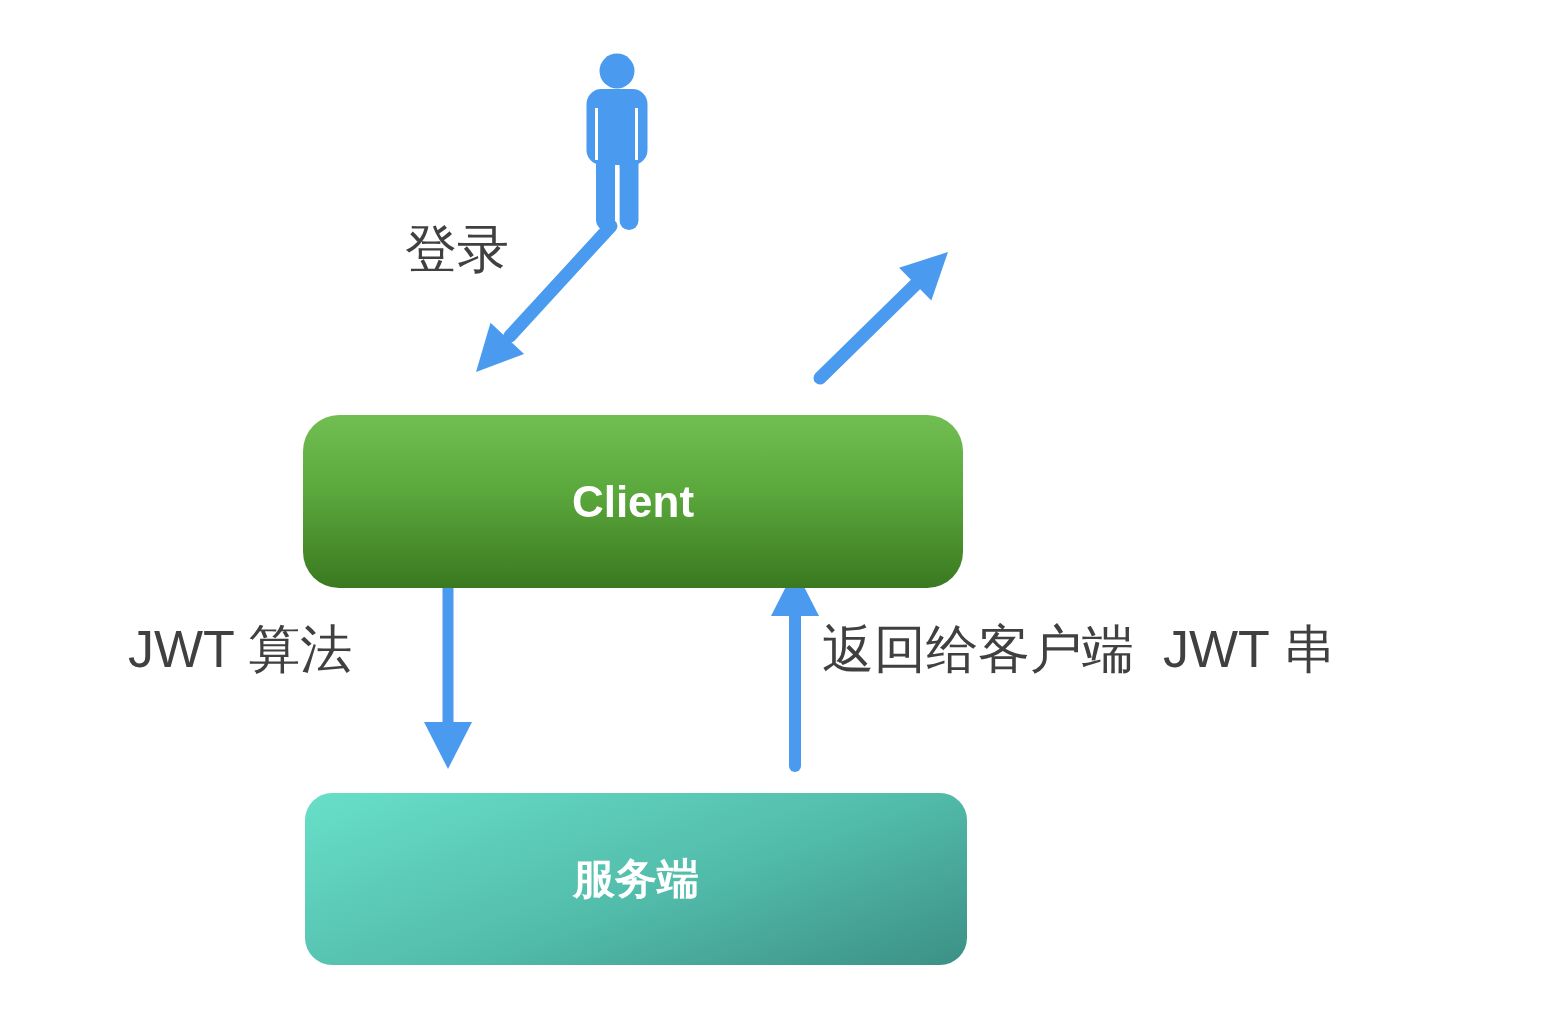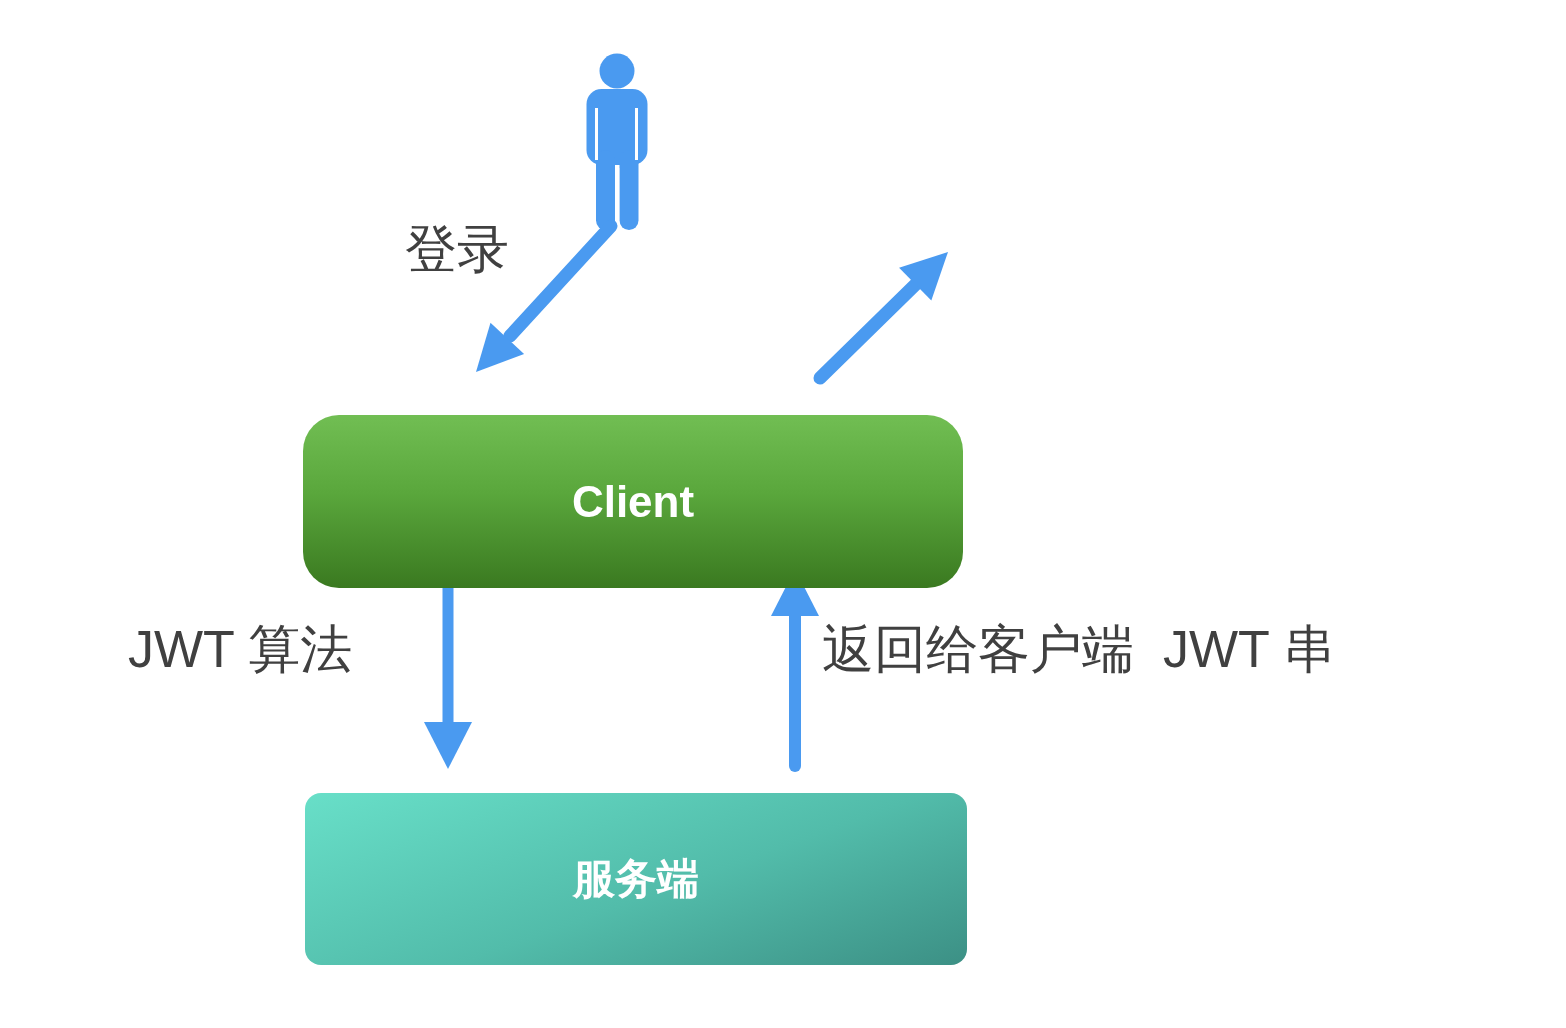--- a/index.html
+++ b/index.html
@@ -34,21 +34,21 @@
     left: 303px; top: 387px;
     width: 660px; height: 173px;
     border-radius: 36px;
     background: linear-gradient(180deg, #71BE53 0%, #5AA73C 45%, #3A7920 100%);
     font-size: 44px;
     margin-top: 28px;
   }
   .node-server {
     left: 305px; top: 793px;
     width: 662px; height: 172px;
-    border-radius: 16px;
+    border-radius: 27px;
     background: linear-gradient(160deg, #68DFC8 0%, #52BCAA 55%, #3C9085 100%);
     font-size: 42px;
   }
   .node-storage {
     left: 962px; top: 145px;
     width: 361px; height: 143px;
     border-radius: 8px;
     background: linear-gradient(180deg, #C8603F 0%, #BC4730 55%, #A93120 100%);
     font-size: 42px;
   }

